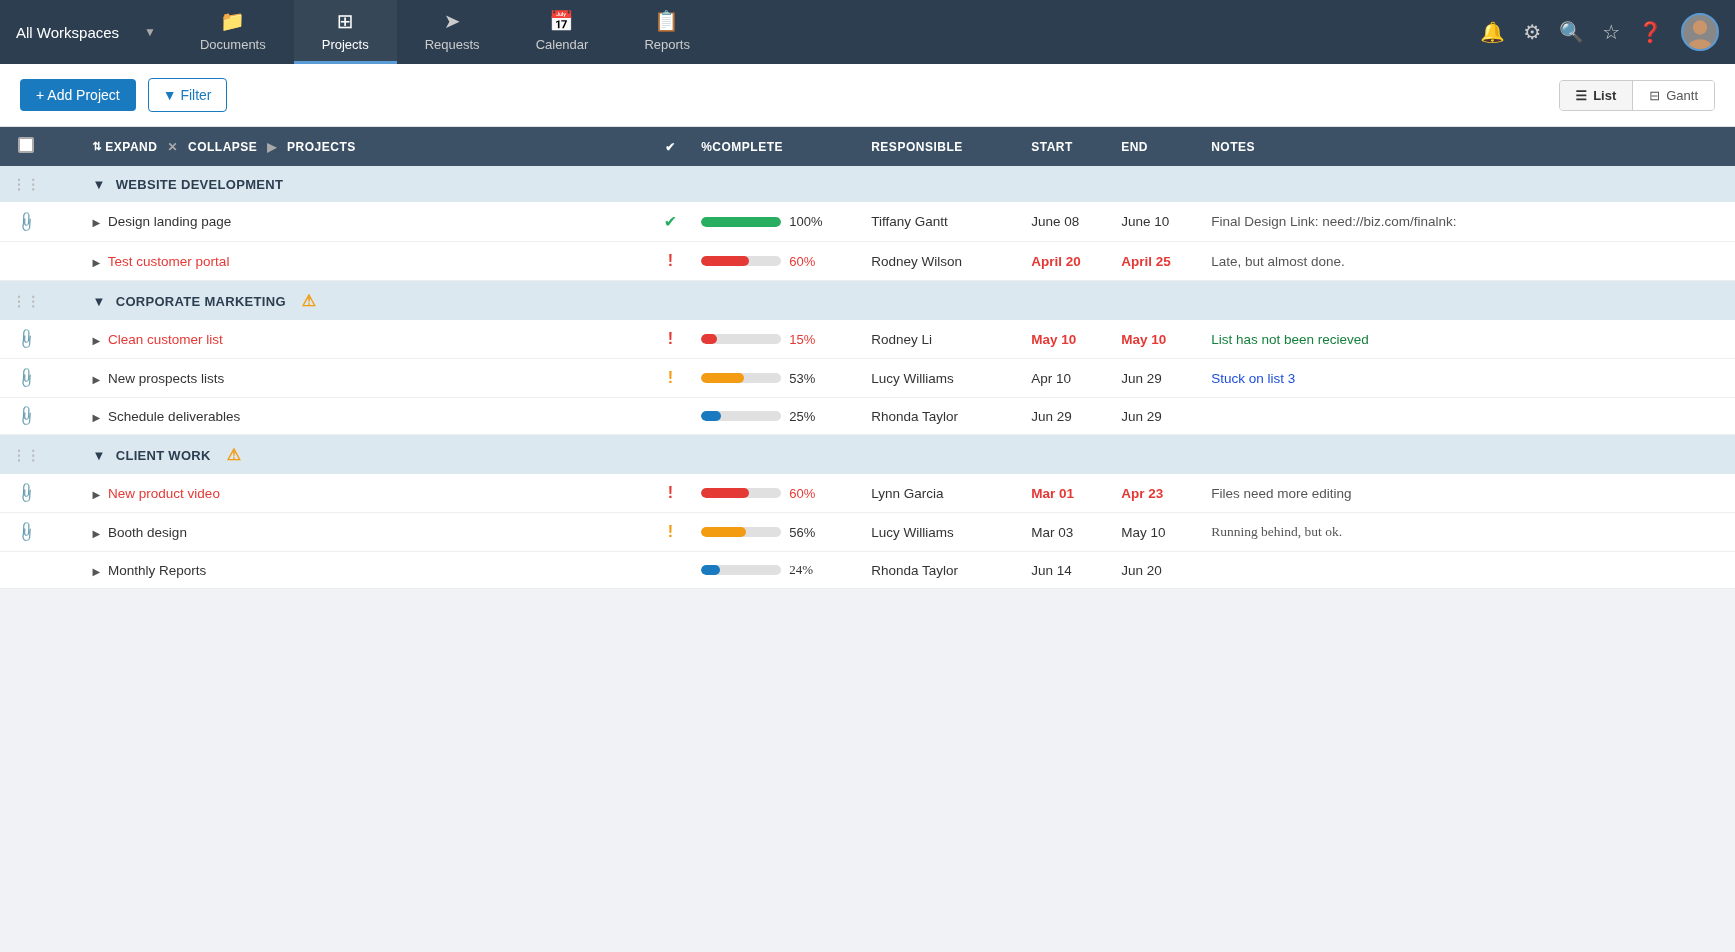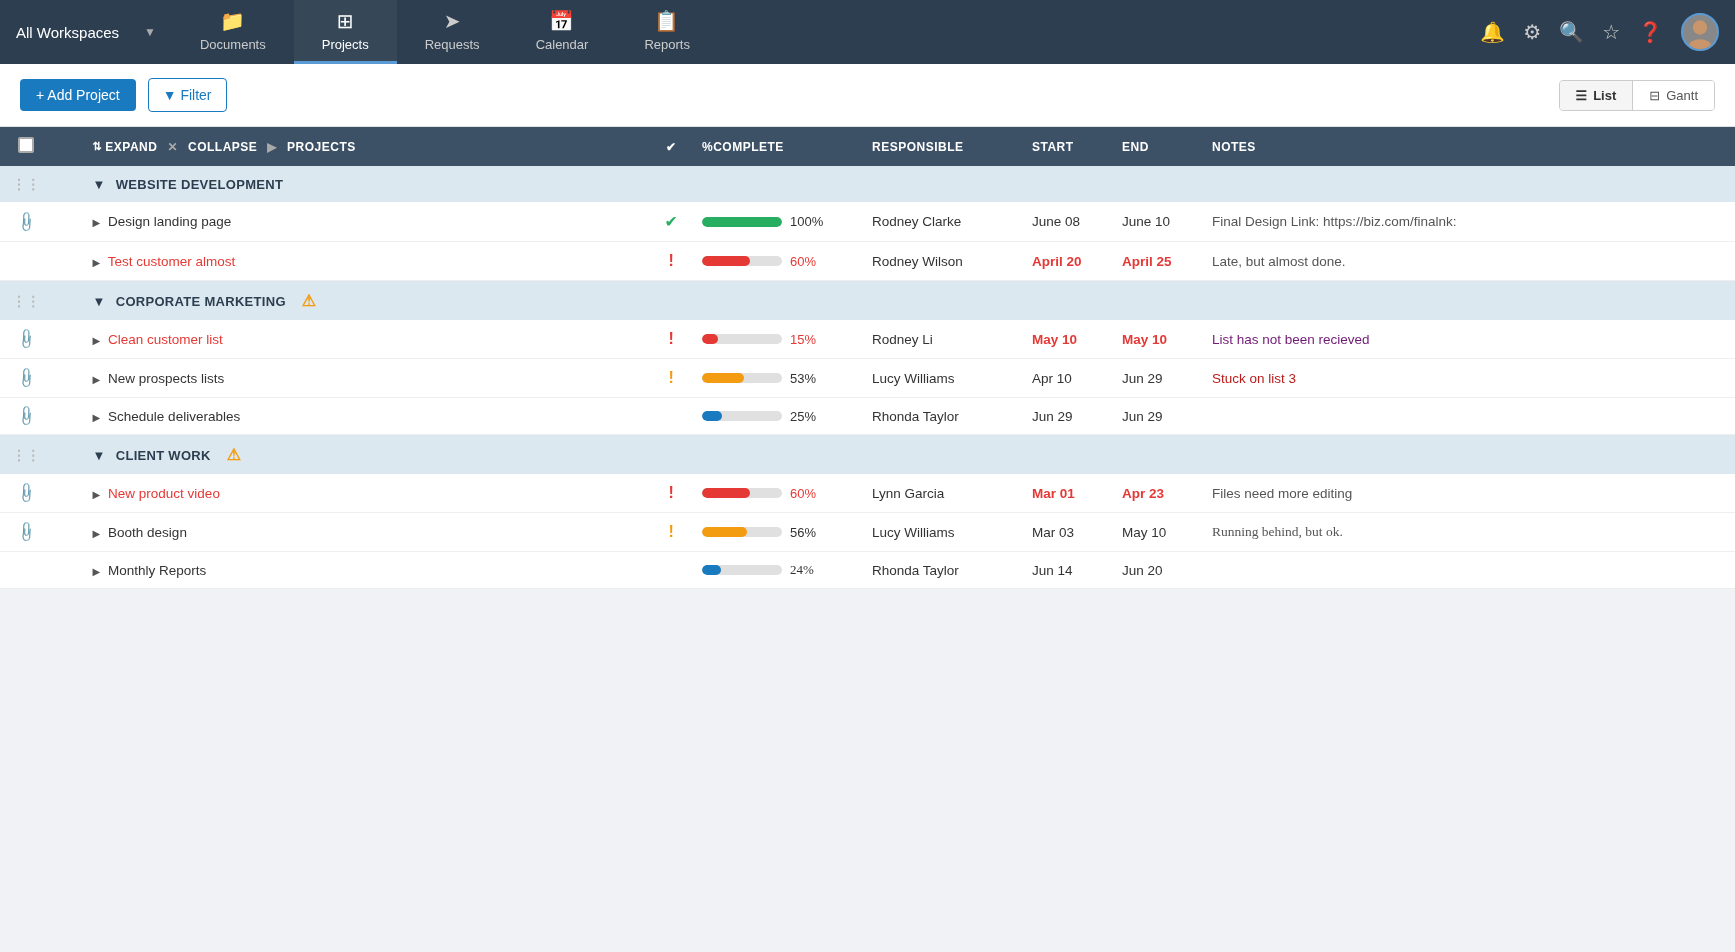--- a/index.html
+++ b/index.html
@@ -241,38 +241,38 @@
       <td class="icon-cell"><span style="color:#27ae60; font-size:16px;">✔</span></td>
       <td>
         <div class="progress-wrap">
           <div class="progress-bar">
             <div class="progress-fill" style="width:100%; background:#27ae60;"></div>
           </div>
           <span class="pct-text" style="color:#333;">100%</span>
         </div>
       </td>
       <td>
-        <span>Rodney Clarke</span>
+        <span>Tiffany Gantt</span>
       </td>
       <td>
         <span style="">June 08</span>
       </td>
       <td>
         <span style="">June 10</span>
       </td>
       <td>
-        <span style="color:#555;">Final Design Link: https://biz.com/finalnk:</span>
+        <span style="color:#555;">Final Design Link: need://biz.com/finalnk:</span>
       </td>
     </tr>
         <tr class="data-row">
       <td class="icon-cell"></td>
       <td></td>
       <td colspan="2">
         <span style="font-size:10px; color:#555; margin-right:4px; cursor:pointer;">▶</span>
-        <span style="cursor:pointer; color:#e53935;">Test customer almost</span>
+        <span style="cursor:pointer; color:#e53935;">Test customer portal</span>
       </td>
       <td class="icon-cell"><span style="color:#e53935; font-size:16px; font-weight:900;">!</span></td>
       <td>
         <div class="progress-wrap">
           <div class="progress-bar">
             <div class="progress-fill" style="width:60%; background:#e53935;"></div>
           </div>
           <span class="pct-text" style="color:#e53935;">60%</span>
         </div>
       </td>
@@ -325,21 +325,21 @@
       <td>
         <span>Rodney Li</span>
       </td>
       <td>
         <span style="color:#e53935; font-weight:600;">May 10</span>
       </td>
       <td>
         <span style="color:#e53935; font-weight:600;">May 10</span>
       </td>
       <td>
-        <span style="color:#701a75;">List has not been recieved</span>
+        <span style="color:#15803d;">List has not been recieved</span>
       </td>
     </tr>
         <tr class="data-row">
       <td class="icon-cell"><span style="color:#bbb; font-size:14px; display:inline-block; transform:rotate(45deg);">📎</span></td>
       <td></td>
       <td colspan="2">
         <span style="font-size:10px; color:#555; margin-right:4px; cursor:pointer;">▶</span>
         <span style="cursor:pointer; ">New prospects lists</span>
       </td>
       <td class="icon-cell"><span style="color:#f39c12; font-size:16px; font-weight:900;">!</span></td>
@@ -354,21 +354,21 @@
       <td>
         <span>Lucy Williams</span>
       </td>
       <td>
         <span style="">Apr 10</span>
       </td>
       <td>
         <span style="">Jun 29</span>
       </td>
       <td>
-        <span style="color:#b91c1c;">Stuck on list 3</span>
+        <span style="color:#1d4ed8;">Stuck on list 3</span>
       </td>
     </tr>
         <tr class="data-row">
       <td class="icon-cell"><span style="color:#bbb; font-size:14px; display:inline-block; transform:rotate(45deg);">📎</span></td>
       <td></td>
       <td colspan="2">
         <span style="font-size:10px; color:#555; margin-right:4px; cursor:pointer;">▶</span>
         <span style="cursor:pointer;margin-top:28px; ">Schedule deliverables</span>
       </td>
       <td class="icon-cell"></td>

